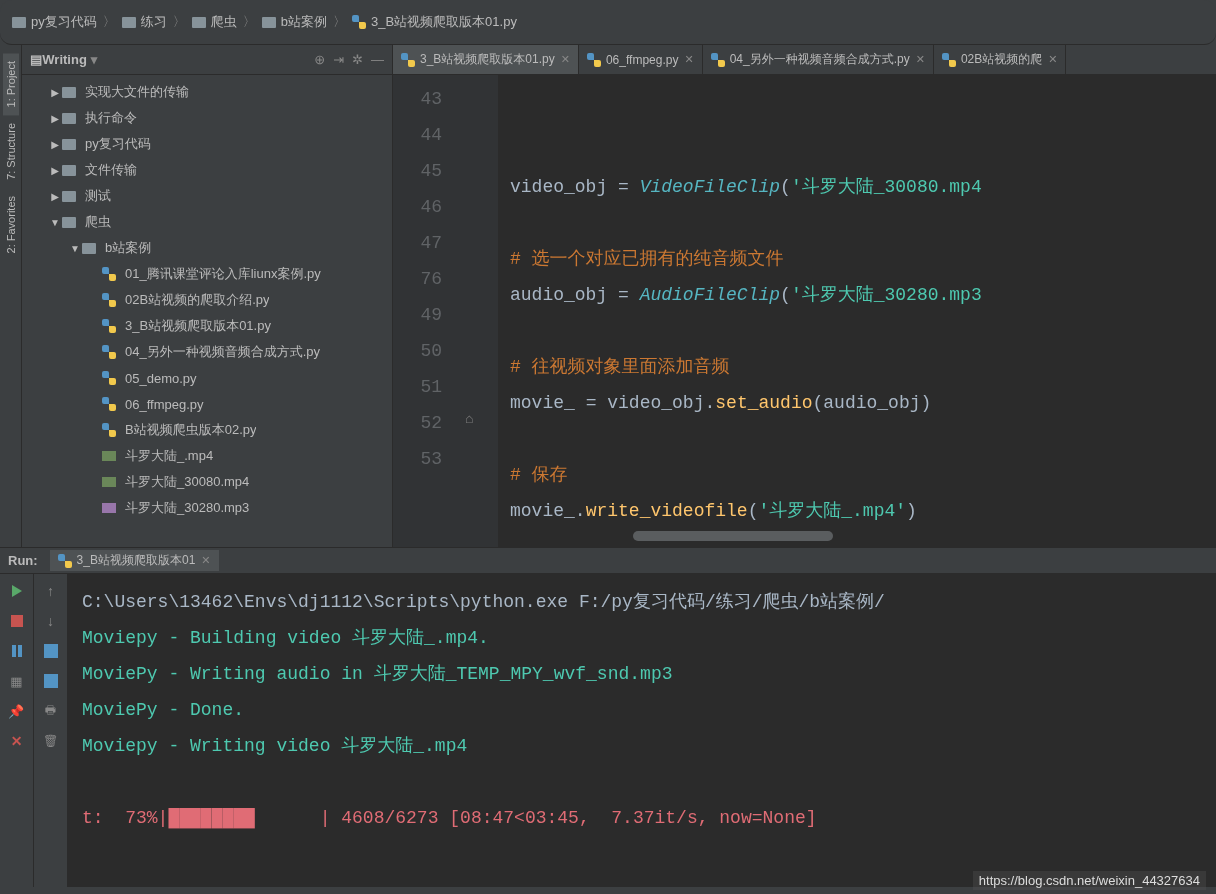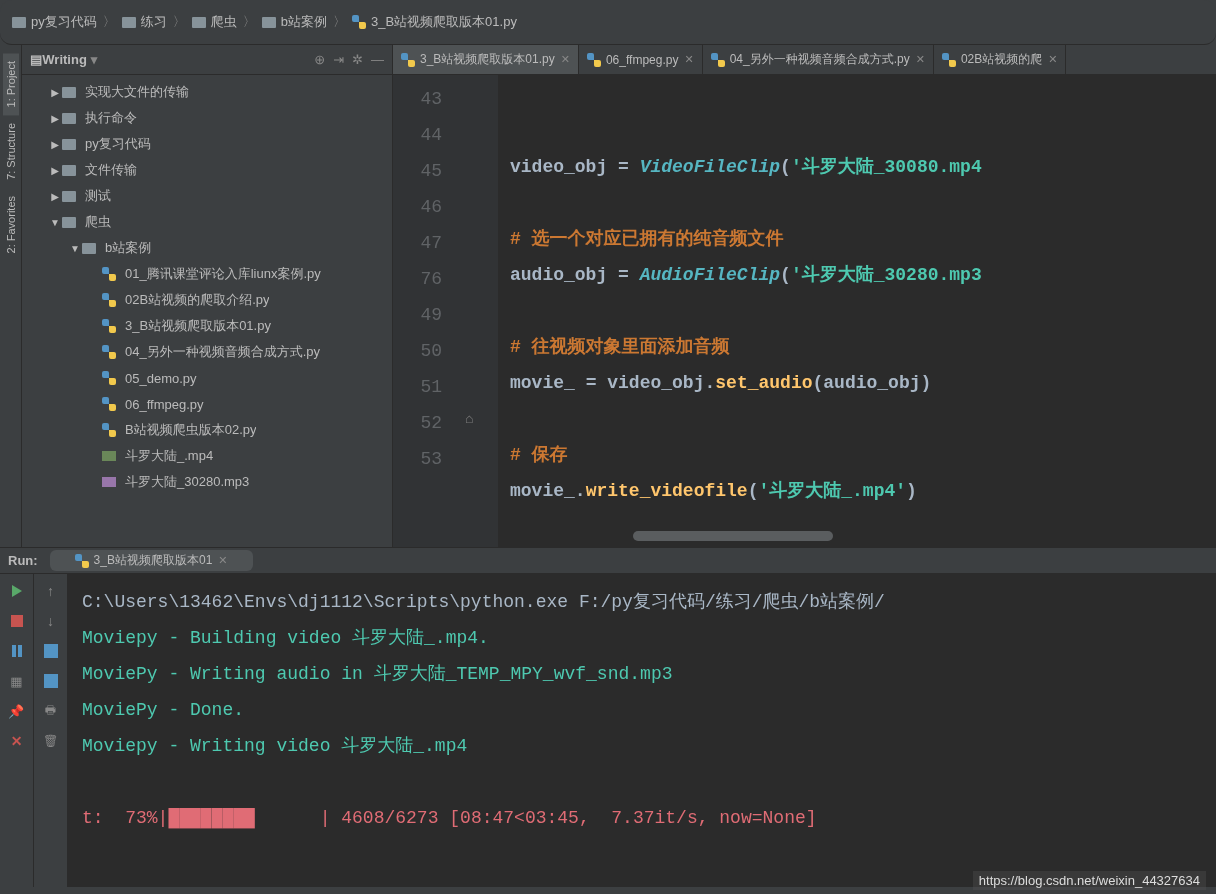--- a/index.html
+++ b/index.html
@@ -30,32 +30,32 @@
 .indent-3 { padding-left: 66px; }
 .editor-area { flex: 1; display: flex; flex-direction: column; background: #2b2b2b; overflow: hidden; }
 .tabs { height: 30px; background: #3c3f41; display: flex; align-items: stretch; border-bottom: 1px solid #2b2b2b; }
 .tab { display: flex; align-items: center; padding: 0 8px; border-right: 1px solid #2b2b2b; color: #bbb; cursor: pointer; font-size: 12px; white-space: nowrap; }
 .tab.active { background: #4e5254; }
 .tab-close { margin-left: 6px; color: #888; font-size: 11px; }
 .code-area { flex: 1; display: flex; background: #2b2b2b; overflow: hidden; font-family: "Consolas", "Courier New", monospace; font-size: 18px; }
 .gutter { width: 60px; background: #313335; text-align: right; padding: 6px 10px 6px 0; color: #606366; line-height: 36px; border-right: 1px solid #313335; }
 .gutter-mark-col { width: 45px; background: #313335; position: relative; }
 .gutter-mark { position: absolute; left: 12px; color: #777; font-size: 14px; }
-.code { flex: 1; padding: 2px 0 6px 12px; line-height: 36px; white-space: pre; overflow: hidden; position: relative; font-weight: bold; }
+.code { flex: 1; padding: 22px 0 6px 12px; line-height: 36px; white-space: pre; overflow: hidden; position: relative; }
 .c-var { color: #a9b7c6; }
 .c-op { color: #a9b7c6; }
 .c-fn { color: #56b6c2; font-style: italic; }
 .c-fn2 { color: #ffc66d; }
 .c-str { color: #4ec9b0; }
 .c-cmt { color: #cc7832; }
 .hscroll { position: absolute; bottom: 6px; left: 135px; width: 200px; height: 10px; background: #5a5d5f; border-radius: 5px; }
 .run-panel { height: 340px; border-top: 1px solid #2b2b2b; display: flex; flex-direction: column; }
 .run-header { height: 26px; background: #3c3f41; display: flex; align-items: center; padding: 0 8px; border-bottom: 1px solid #2b2b2b; }
 .run-title { color: #bbb; margin-right: 12px; font-weight: bold; }
-.run-tab { display: flex; align-items: center; padding: 2px 25px; background: #4e5254; color: #bbb; font-size: 12px; border-radius: 6px; }
+.run-tab { display: flex; align-items: center; padding: 2px 8px; background: #4e5254; color: #bbb; font-size: 12px; }
 .run-body { flex: 1; display: flex; }
 .run-toolbar { width: 34px; background: #3c3f41; display: flex; flex-direction: column; align-items: center; padding-top: 8px; gap: 12px; border-right: 1px solid #2b2b2b; }
 .run-toolbar2 { width: 34px; background: #3c3f41; display: flex; flex-direction: column; align-items: center; padding-top: 8px; gap: 12px; border-right: 1px solid #2b2b2b; }
 .tb-btn { width: 18px; height: 18px; cursor: pointer; display: flex; align-items: center; justify-content: center; }
 .icon-play { width: 0; height: 0; border-left: 10px solid #59a869; border-top: 6px solid transparent; border-bottom: 6px solid transparent; }
 .icon-stop { width: 12px; height: 12px; background: #c75450; }
 .icon-pause { display: flex; gap: 2px; }
 .icon-pause span { width: 4px; height: 12px; background: #5394c4; }
 .icon-x { color: #c75450; font-size: 14px; font-weight: bold; }
 .icon-arrow { color: #888; font-size: 14px; }
@@ -194,20 +194,25 @@
           <span class="py-icon"></span>
           <span class="tree-label">B站视频爬虫版本02.py</span>
         </div>
         <div class="tree-row indent-3">
           <span class="tree-arrow"></span>
           <span class="video-icon"></span>
           <span class="tree-label">斗罗大陆_.mp4</span>
         </div>
         <div class="tree-row indent-3">
           <span class="tree-arrow"></span>
+          <span class="video-icon"></span>
+          <span class="tree-label">斗罗大陆_30080.mp4</span>
+        </div>
+        <div class="tree-row indent-3">
+          <span class="tree-arrow"></span>
           <span class="audio-icon"></span>
           <span class="tree-label">斗罗大陆_30280.mp3</span>
         </div>
       </div>
   </div>
 
   <div class="editor-area">
     <div class="tabs" id="tabs">
         <div class="tab active">
           <span class="py-icon"></span>

